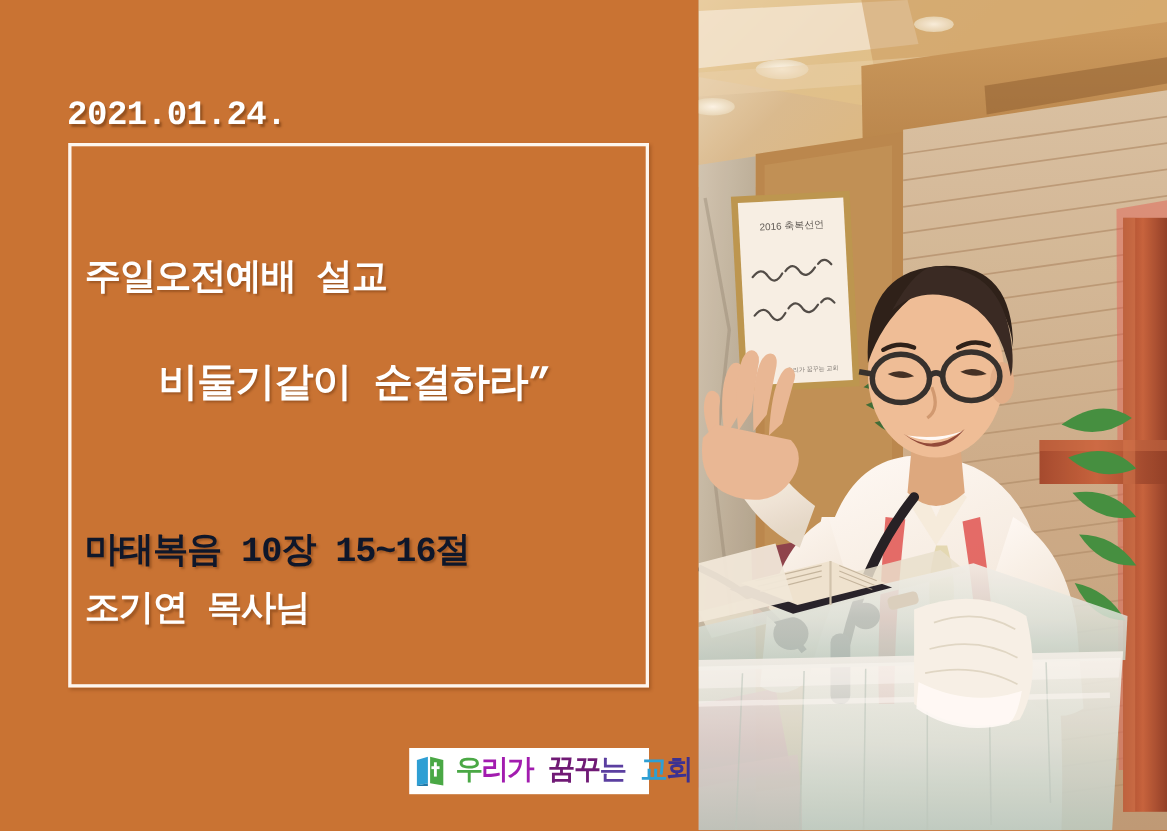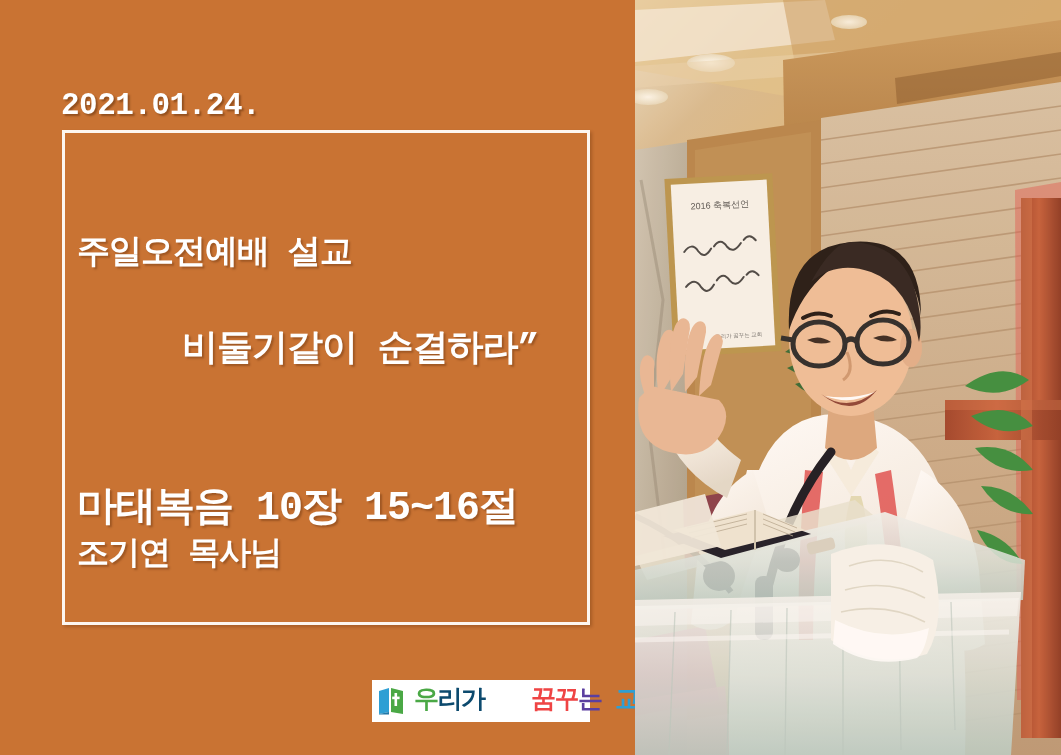--- a/index.html
+++ b/index.html
@@ -36,25 +36,25 @@
     text-shadow:2px 2px 2px rgba(80,35,5,0.35);
     margin-top:31px;
   }
 
   .sermon-title{
     position:absolute;left:98px;top:312px;
     font-size:36px;font-weight:bold;color:#ffffff;
     letter-spacing:-1px;line-height:52px;
     text-shadow:2px 2px 2px rgba(80,35,5,0.35);
   }
-  .sermon-title .ln2{display:block;margin-left:84px;}
+  .sermon-title .ln2{display:block;margin-left:46px;}
 
   .scripture{
     position:absolute;left:77px;top:466px;
-    font-size:40px;font-weight:bold;color:#ffffff;
+    font-size:32px;font-weight:bold;color:#0f172a;
     letter-spacing:-1px;white-space:nowrap;
     text-shadow:2px 2px 2px rgba(80,35,5,0.35);
   }
   .preacher{
     position:absolute;left:77px;top:519px;
     font-size:32px;font-weight:bold;color:#ffffff;
     letter-spacing:-1px;white-space:nowrap;
     text-shadow:2px 2px 2px rgba(80,35,5,0.35);
   }
 
@@ -64,22 +64,22 @@
     width:218px;height:42px;background:#ffffff;
     display:flex;align-items:center;
     padding-left:5px;box-sizing:border-box;
   }
   .logo-mark{width:30px;height:28px;flex:0 0 auto;margin-right:7px;}
   .logo-text{
     font-size:25px;font-weight:bold;letter-spacing:-1.5px;
     line-height:28px;white-space:nowrap;
   }
   .logo-text .w1{color:#4aa845;}
-  .logo-text .w1b{color:#0c4a6e;}
-  .logo-text .w2{color:#ef4444;margin-left:33px;}
+  .logo-text .w1b{color:#a21caf;}
+  .logo-text .w2{color:#701a75;}
   .logo-text .w2b{color:#5b3fa0;}
   .logo-text .w3{color:#2e9fd4;}
   .logo-text .w3b{color:#3c3192;}
 
   
   .photo{
     position:absolute;left:635px;top:0;width:426px;height:755px;
     overflow:hidden;background:#cbae86;
   }
   .photo svg{display:block;width:426px;height:755px;}

